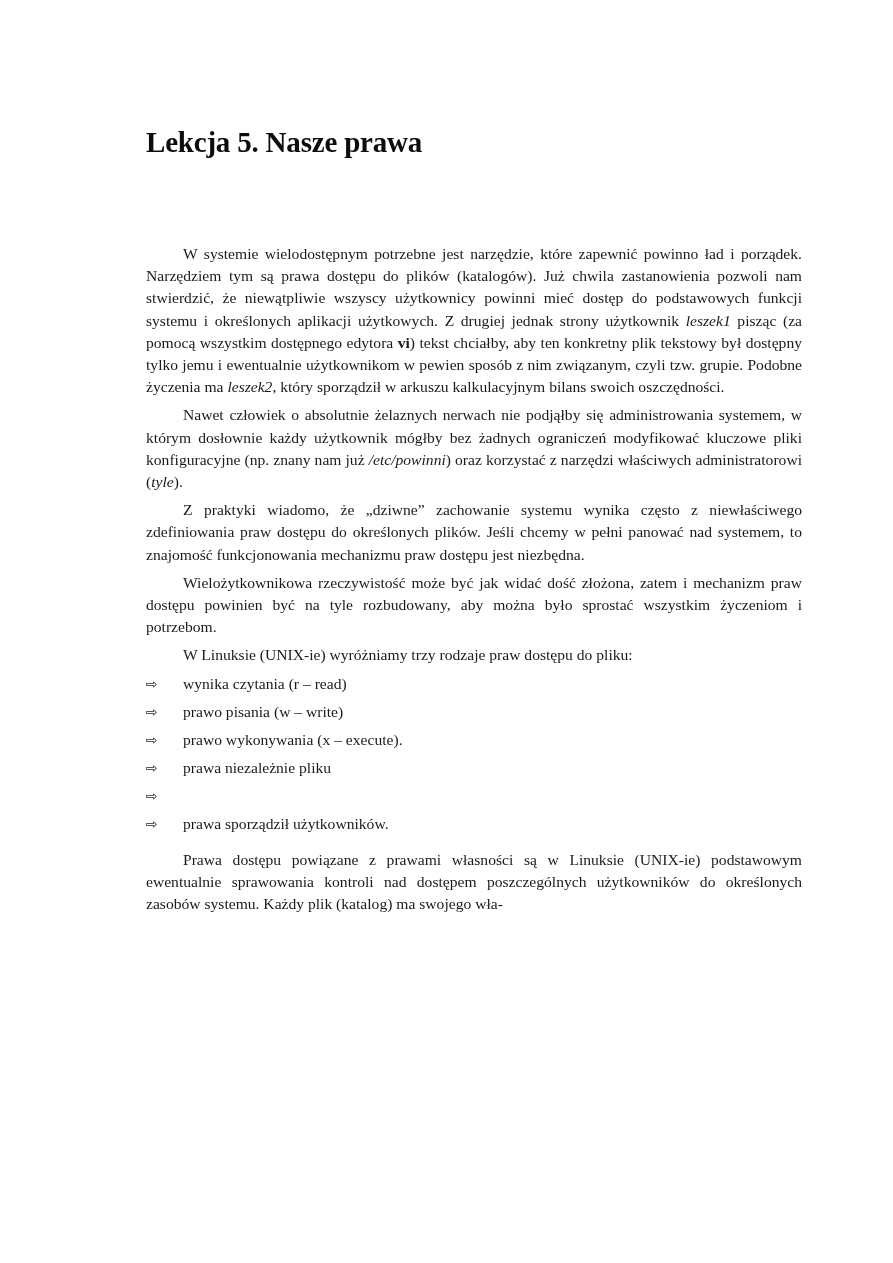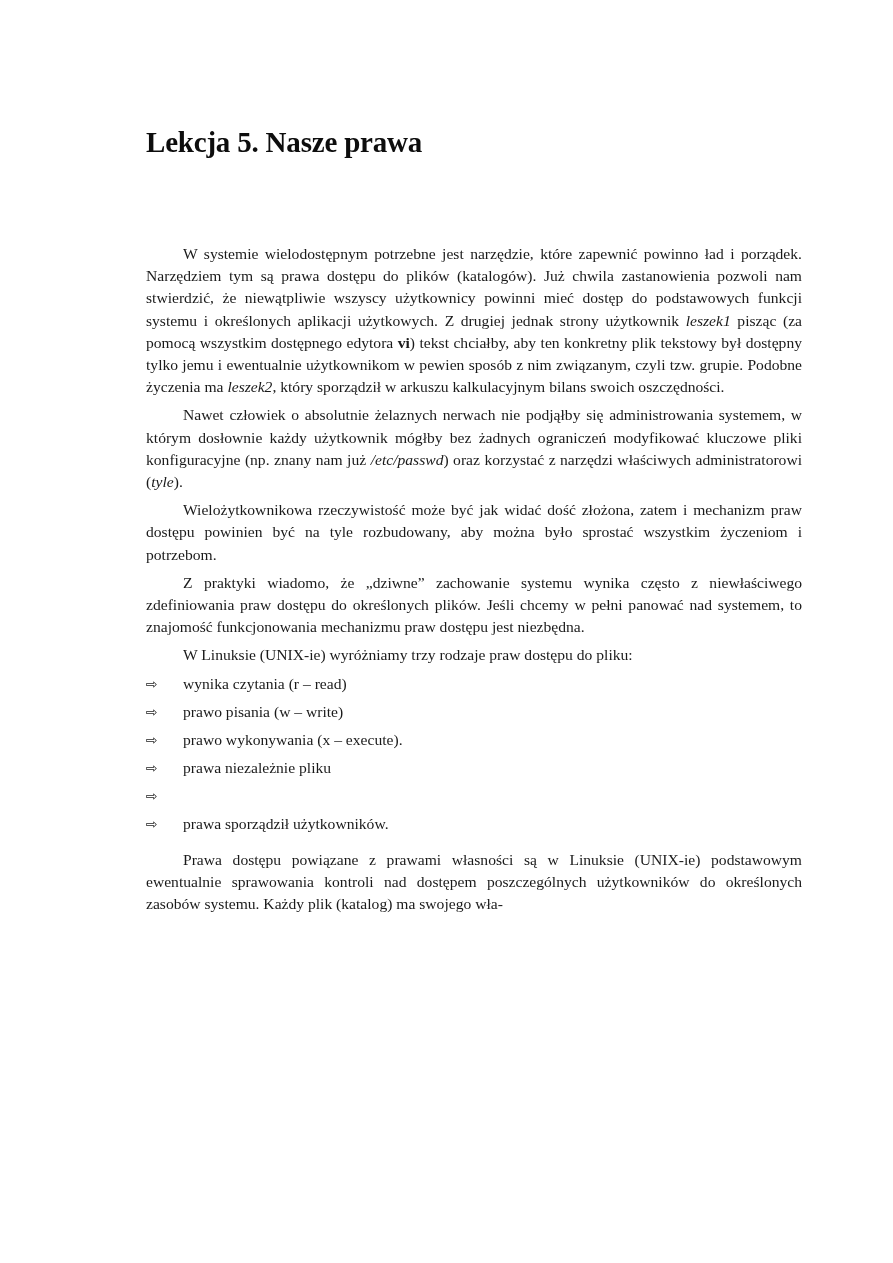--- a/index.html
+++ b/index.html
@@ -22,24 +22,24 @@
 </style>
 </head>
 <body>
 
 <div class="page">
   <h1 class="title">Lekcja 5. Nasze prawa</h1>
 
   <div class="body">
     <p><span>W systemie wielodostępnym potrzebne jest narzędzie, które zapewnić powinno ład i porządek. Narzędziem tym są prawa dostępu do plików (katalogów). Już chwila zastanowienia pozwoli nam stwierdzić, że niewątpliwie wszyscy użytkownicy powinni mieć dostęp do podstawowych funkcji systemu i określonych aplikacji użytkowych. Z drugiej jednak strony użytkownik </span><i>leszek1</i><span> pisząc (za pomocą wszystkim dostępnego edytora </span><b>vi</b><span>) tekst chciałby, aby ten konkretny plik tekstowy był dostępny tylko jemu i ewentualnie użytkownikom w pewien sposób z nim związanym, czyli tzw. grupie. Podobne życzenia ma </span><i>leszek2</i><span>, który sporządził w arkuszu kalkulacyjnym bilans swoich oszczędności.</span></p>
 
-    <p><span>Nawet człowiek o absolutnie żelaznych nerwach nie podjąłby się administrowania systemem, w którym dosłownie każdy użytkownik mógłby bez żadnych ograniczeń modyfikować kluczowe pliki konfiguracyjne (np. znany nam już </span><i>/etc/passwd</i><span>) oraz korzystać z narzędzi właściwych administratorowi (</span><i>tyle</i><span>).</span></p>
+    <p><span>Nawet człowiek o absolutnie żelaznych nerwach nie podjąłby się administrowania systemem, w którym dosłownie każdy użytkownik mógłby bez żadnych ograniczeń modyfikować kluczowe pliki konfiguracyjne (np. znany nam już </span><i>/etc/powinni</i><span>) oraz korzystać z narzędzi właściwych administratorowi (</span><i>tyle</i><span>).</span></p>
 
+    <p>Z praktyki wiadomo, że „dziwne” zachowanie systemu wynika często z niewłaściwego zdefiniowania praw dostępu do określonych plików. Jeśli chcemy w pełni panować nad systemem, to znajomość funkcjonowania mechanizmu praw dostępu jest niezbędna.</p>
     <p>Wielożytkownikowa rzeczywistość może być jak widać dość złożona, zatem i mechanizm praw dostępu powinien być na tyle rozbudowany, aby można było sprostać wszystkim życzeniom i potrzebom.</p>
-    <p>Z praktyki wiadomo, że „dziwne” zachowanie systemu wynika często z niewłaściwego zdefiniowania praw dostępu do określonych plików. Jeśli chcemy w pełni panować nad systemem, to znajomość funkcjonowania mechanizmu praw dostępu jest niezbędna.</p>
     <p>W Linuksie (UNIX-ie) wyróżniamy trzy rodzaje praw dostępu do pliku:</p>
 
     <ul class="list">
       <li><span class="arrow">⇨</span><span>wynika czytania (r – read)</span></li>
       <li><span class="arrow">⇨</span><span>prawo pisania (w – write)</span></li>
       <li><span class="arrow">⇨</span><span>prawo wykonywania (x – execute).</span></li>
     </ul>
 
 
     <ul class="list gap-after">

